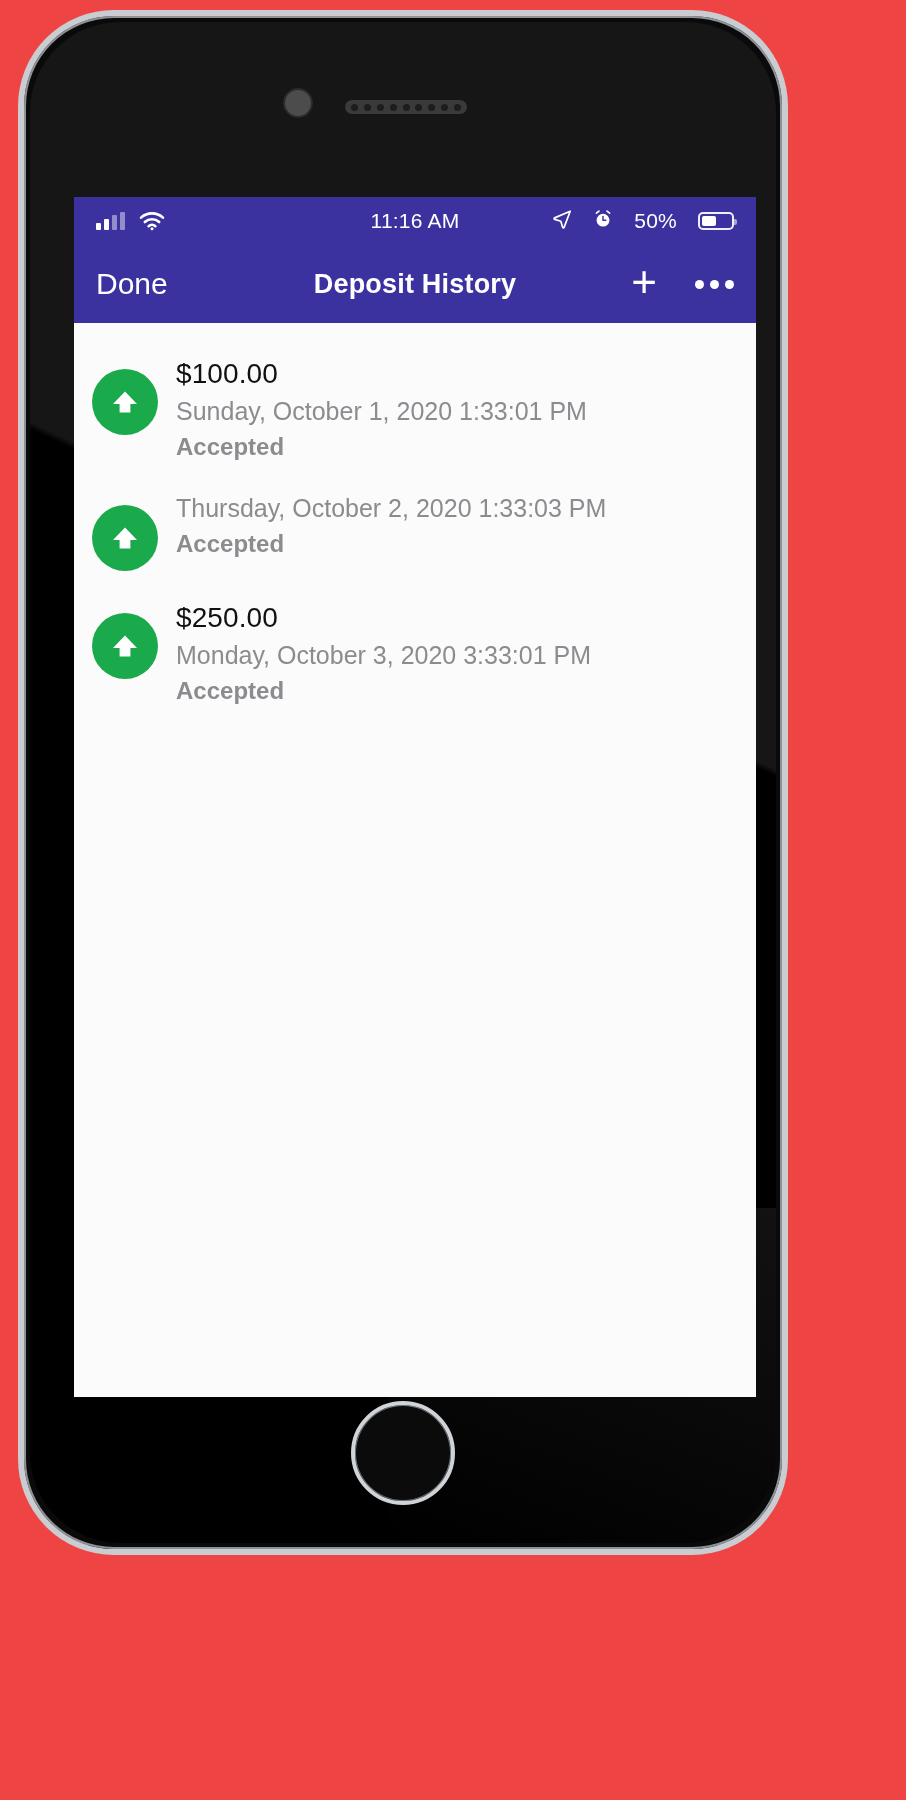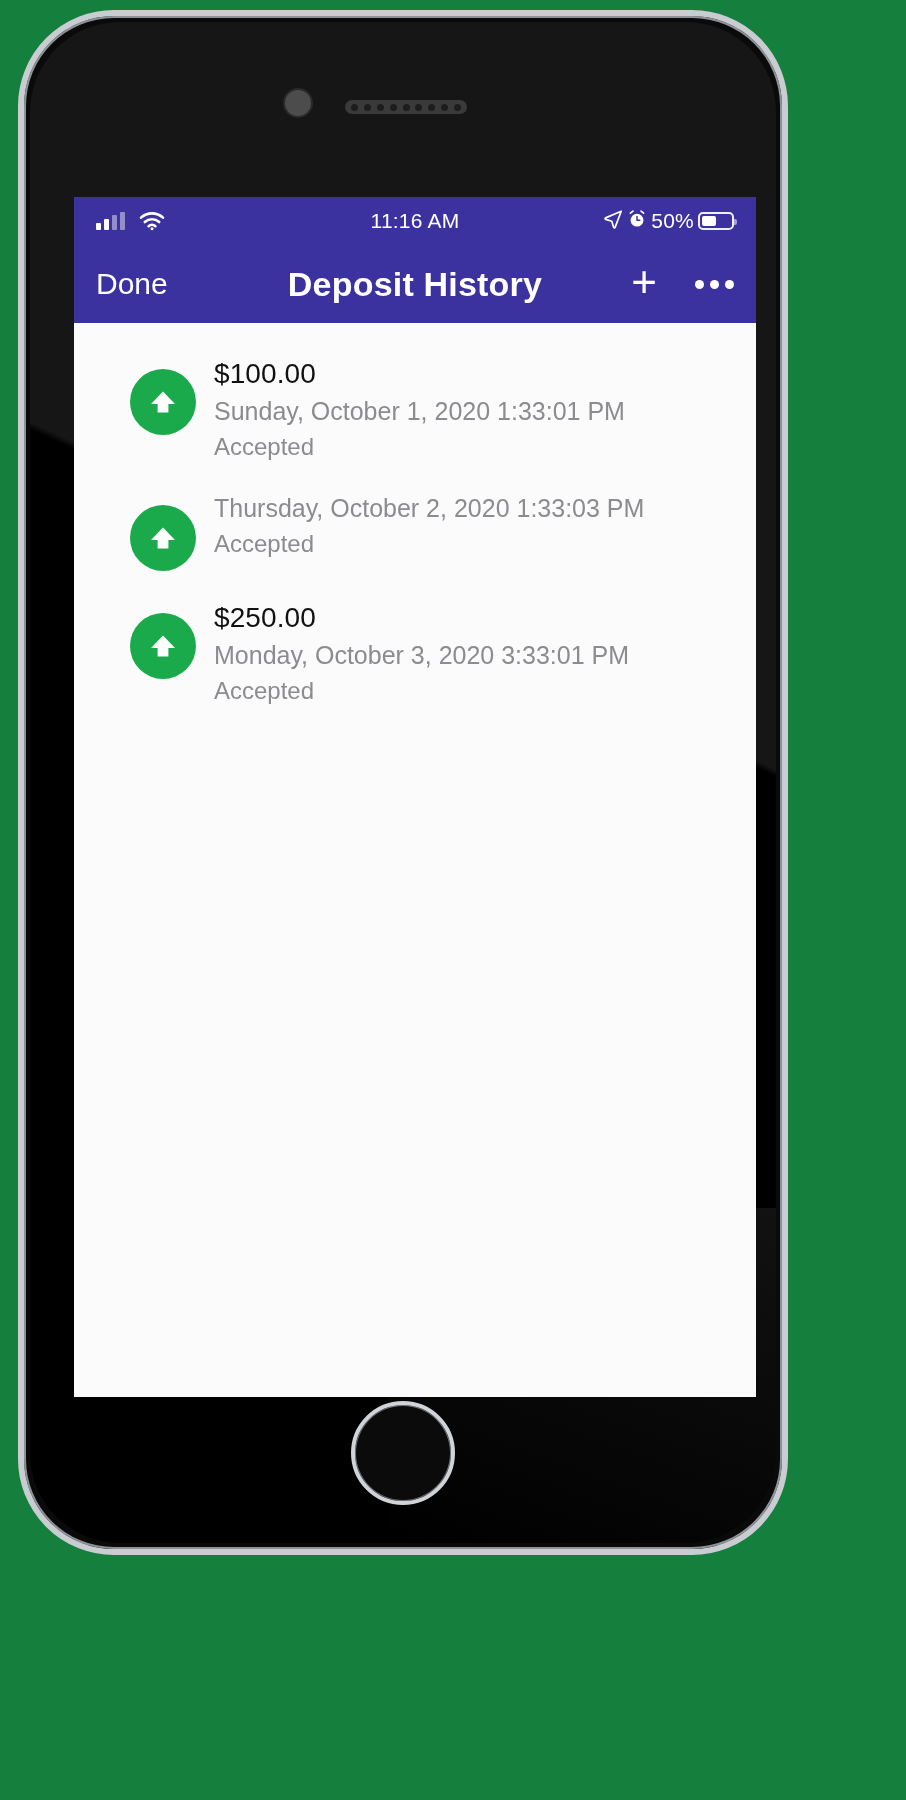--- a/index.html
+++ b/index.html
@@ -7,21 +7,21 @@
     width: 906px; height: 1800px;
     background: #ffffff;
     font-family: "Liberation Sans", sans-serif;
     overflow: hidden;
   }
 
   
   .stage {
     position: relative;
     width: 906px; height: 1800px;
-    background: #15803d;
+    background: #ef4444;
   }
   .device {
     position: absolute;
     left: 18px; top: 10px;
     width: 770px; height: 1545px;
     border-radius: 96px;
     background: #0a0a0a;
     border: 6px solid #c9ccd1;
     box-shadow: 0 0 0 2px #8e9297 inset;
   }
@@ -101,21 +101,21 @@
     background: #3b32a0;
     color: #ffffff;
     display: flex;
     align-items: center;
     padding: 0 22px;
     font-size: 21px;
     position: relative;
   }
   .sb-left { display: flex; align-items: center; gap: 14px; width: 33%; }
   .sb-center { display: flex; align-items: center; justify-content: center; gap: 0; width: 34%; }
-  .sb-right { display: flex; align-items: center; justify-content: flex-end; gap: 4px; width: 33%; }
+  .sb-right { display: flex; align-items: center; justify-content: flex-end; gap: 21px; width: 33%; }
 
   .signal { display: flex; align-items: flex-end; gap: 3px; height: 18px; }
   .signal b { display: block; width: 5px; border-radius: 1px; background: #ffffff; }
   .signal b:nth-child(1) { height: 7px; }
   .signal b:nth-child(2) { height: 11px; }
   .signal b:nth-child(3) { height: 15px; opacity: .45; }
   .signal b:nth-child(4) { height: 18px; opacity: .45; }
 
   .wifi { width: 26px; height: 20px; position: relative; }
   .clock-time { font-size: 21px; letter-spacing: .2px; font-weight: 400; }
@@ -152,21 +152,21 @@
     color: #ffffff;
     padding: 0 22px;
     position: relative;
     justify-content: flex-end;
   }
   .nav-left { font-size: 30px; font-weight: 400; white-space: nowrap; }
   .nav-title {
     position: absolute;
     left: 0; right: 0;
     text-align: center;
-    font-size: 34px;
+    font-size: 27px;
     font-weight: 700;
     letter-spacing: .2px;
     pointer-events: none;
   }
   .nav-right {
     margin-left: auto;
     display: flex;
     align-items: center;
     gap: 38px;
     position: relative;
@@ -193,23 +193,22 @@
 
   
   .list {
     background: #fbfbfb;
     height: calc(100% - 126px);
     padding-top: 22px;
   }
   .row {
     display: flex;
     align-items: flex-start;
-    padding: 8px 18px 18px 28px;
+    padding: 8px 18px 18px 18px;
     gap: 18px;
-    margin-left: 28px;
   }
   .row-icon {
     width: 66px; height: 66px;
     border-radius: 50%;
     background: #1aa94b;
     flex: 0 0 auto;
     margin-top: 16px;
     display: flex;
     align-items: center;
     justify-content: center;
@@ -224,21 +223,21 @@
   }
   .row-date {
     font-size: 25px;
     color: #8b8b90;
     line-height: 1.4;
     white-space: nowrap;
   }
   .row-status {
     font-size: 24px;
     color: #8b8b90;
-    font-weight: 400;
+    font-weight: 700;
     line-height: 1.4;
     margin-top: 1px;
   }
 </style>
 </head>
 <body>
 
 <div class="stage">
   <div class="device">
     <div class="device-inner">

